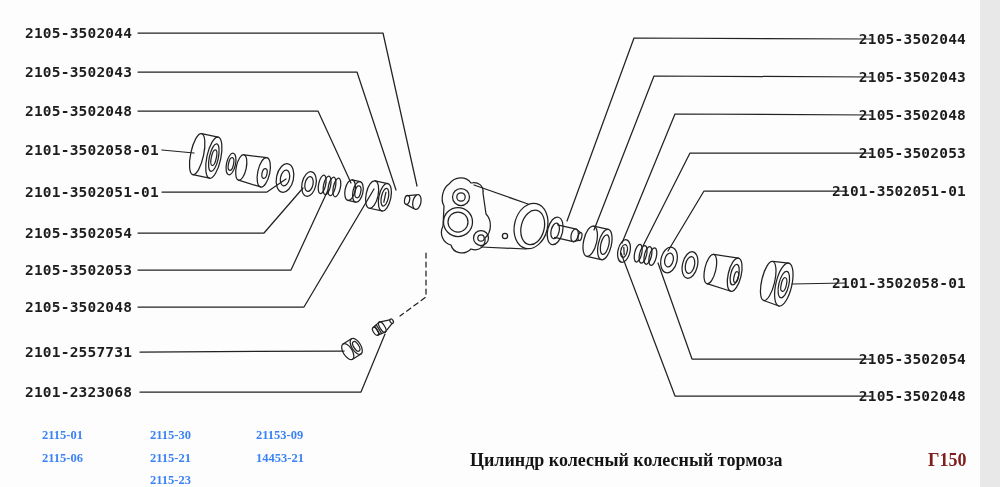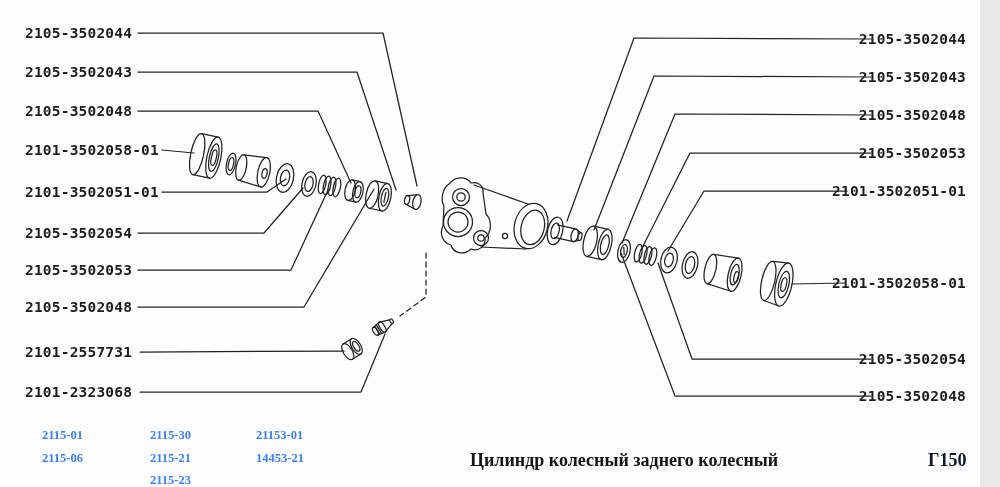--- a/index.html
+++ b/index.html
@@ -13,21 +13,21 @@
   .plabel{
     position:absolute;font-size:14.5px;font-weight:bold;letter-spacing:0.2px;
     line-height:18px;white-space:nowrap;color:#1d1d1d;
   }
   .plabel.rt{text-align:right;}
   .models{position:absolute;font-family:Liberation Serif, serif;font-weight:bold;
     font-size:12.5px;line-height:22.5px;white-space:nowrap;color:#3b82f6;}
   .caption{position:absolute;font-family:"Liberation Serif",serif;font-weight:bold;
     font-size:18px;white-space:nowrap;color:#141414;}
   .pagecode{position:absolute;font-family:"Liberation Serif",serif;font-weight:bold;
-    font-size:18px;color:#0f172a;}
+    font-size:18px;color:#7f1d1d;}
 </style>
 </head>
 <body>
 
 <div class="stage">
 
   <svg width="1000" height="487" viewBox="0 0 1000 487">
 
     <g class="thin">
       <polyline points="138,33 383,33 417,186"></polyline>
@@ -238,20 +238,20 @@
   <div class="models" style="left:42px;top:424px;">
     <div>2115-01</div>
     <div>2115-06</div>
   </div>
   <div class="models" style="left:150px;top:424px;">
     <div>2115-30</div>
     <div>2115-21</div>
     <div>2115-23</div>
   </div>
   <div class="models" style="left:256px;top:424px;">
-    <div>21153-01</div>
+    <div>21153-09</div>
     <div>14453-21</div>
   </div>
 
-  <div class="caption" style="left:470px;top:450px;">Цилиндр колесный заднего колесный</div>
+  <div class="caption" style="left:470px;top:450px;">Цилиндр колесный колесный тормоза</div>
   <div class="pagecode" style="left:928px;top:450px;">Г150</div>
 
 </div>
 
 </body></html>

